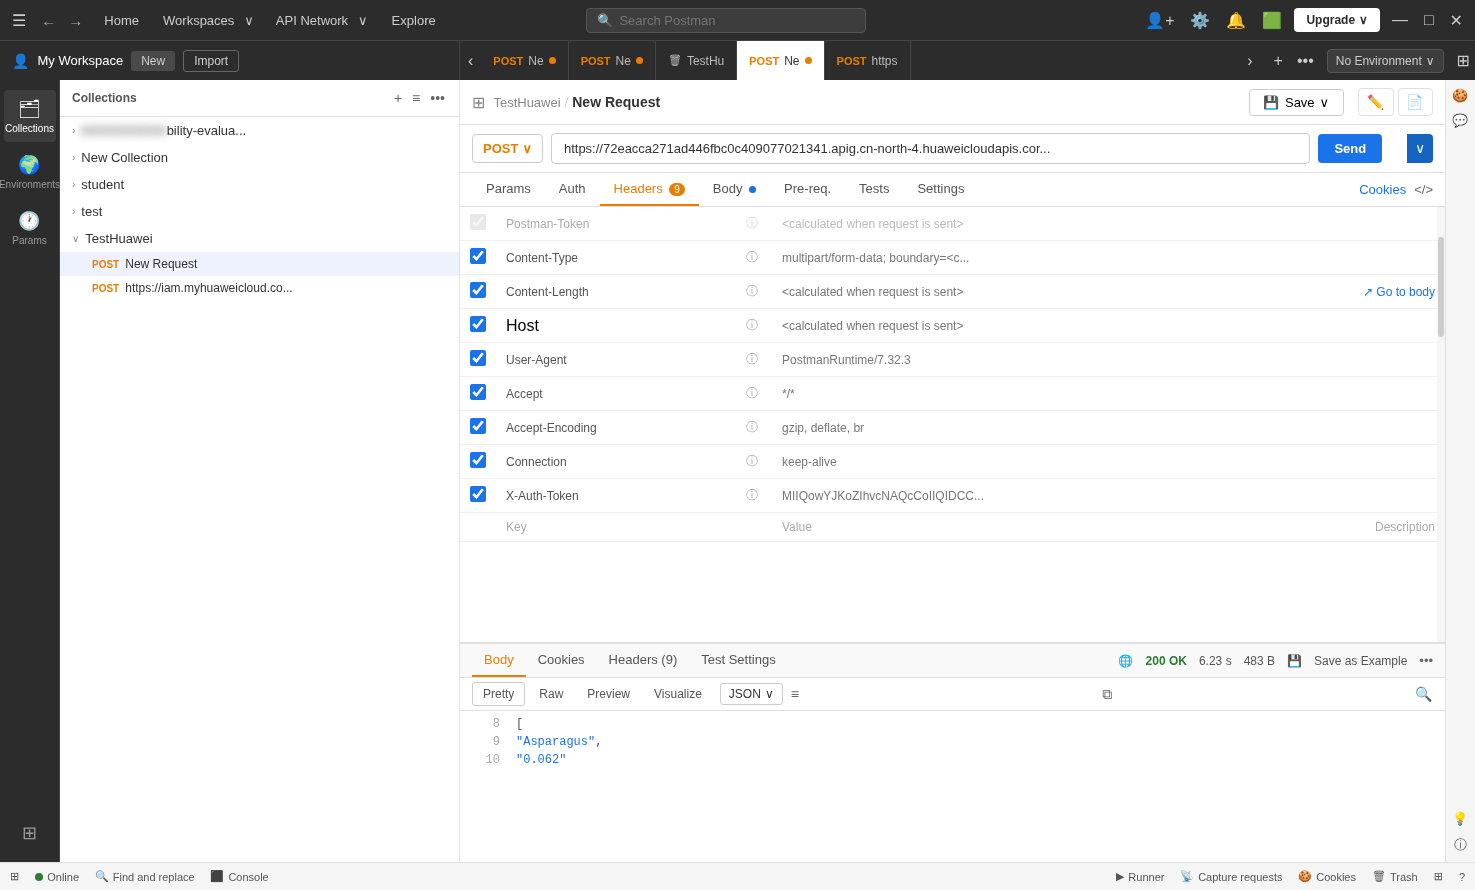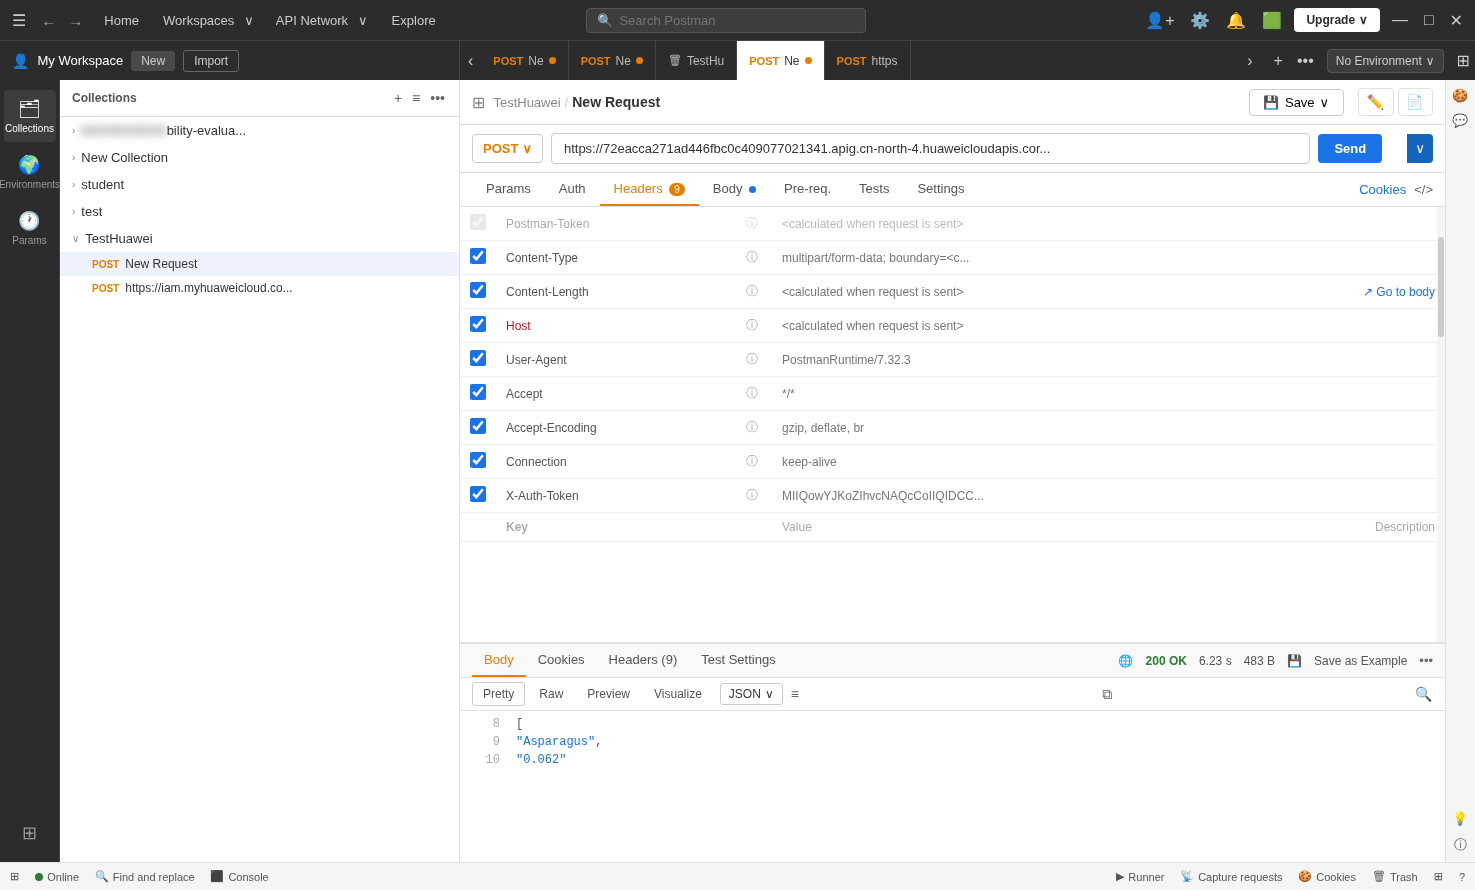--- a/index.html
+++ b/index.html
@@ -349,21 +349,21 @@
           <tr style="border-bottom:1px solid #f0f0f0;">
             <td><input type="checkbox" class="checkbox" checked="" style=""></td>
             <td style="font-size:12px;color:#555;padding:7px 10px;">Content-Length</td>
             <td><span class="info-icon">ⓘ</span></td>
             <td style="font-size:12px;color:#777;padding:7px 10px;">&lt;calculated when request is sent&gt;</td>
             <td><span class="goto-body">↗ Go to body</span></td>
           </tr>
 
           <tr style="border-bottom:1px solid #f0f0f0;">
             <td><input type="checkbox" class="checkbox" checked="" style=""></td>
-            <td style="font-size:12px;color:#b91c1c;padding:7px 10px;margin-top:40px;">Host</td>
+            <td style="font-size:16px;color:#000000;padding:7px 10px;margin-top:40px;">Host</td>
             <td><span class="info-icon">ⓘ</span></td>
             <td style="font-size:12px;color:#777;padding:7px 10px;">&lt;calculated when request is sent&gt;</td>
             <td></td>
           </tr>
 
           <tr style="border-bottom:1px solid #f0f0f0;margin-top:38px;">
             <td><input type="checkbox" class="checkbox" checked="" style=""></td>
             <td style="font-size:12px;color:#555;padding:7px 10px;">User-Agent</td>
             <td><span class="info-icon">ⓘ</span></td>
             <td style="font-size:12px;color:#777;padding:7px 10px;">PostmanRuntime/7.32.3</td>
@@ -397,21 +397,21 @@
           <tr style="border-bottom:1px solid #f0f0f0;">
             <td><input type="checkbox" class="checkbox" checked="" style=""></td>
             <td style="font-size:12px;color:#555;padding:7px 10px;">X-Auth-Token</td>
             <td><span class="info-icon">ⓘ</span></td>
             <td style="font-size:12px;color:#777;padding:7px 10px;">MIIQowYJKoZIhvcNAQcCoIIQIDCC...</td>
             <td></td>
           </tr>
 
           <tr style="border-bottom:1px solid #f0f0f0;">
             <td></td>
-            <td style="font-size:12px;color:#aaa;padding:4px 10px;font-weight:bold;">Key</td>
+            <td style="font-size:12px;color:#aaa;padding:4px 10px;">Key</td>
             <td></td>
             <td style="font-size:12px;color:#aaa;padding:7px 10px;">Value</td>
             <td style="font-size:12px;color:#aaa;padding:7px 10px;">Description</td>
           </tr>
         </tbody>
       </table>
 
       <div style="position:absolute;right:0;top:0;width:8px;height:100%;background:#f5f5f5;">
         <div style="width:6px;height:100px;background:#ccc;border-radius:3px;margin:1px;margin-top:30px;"></div>
       </div>

